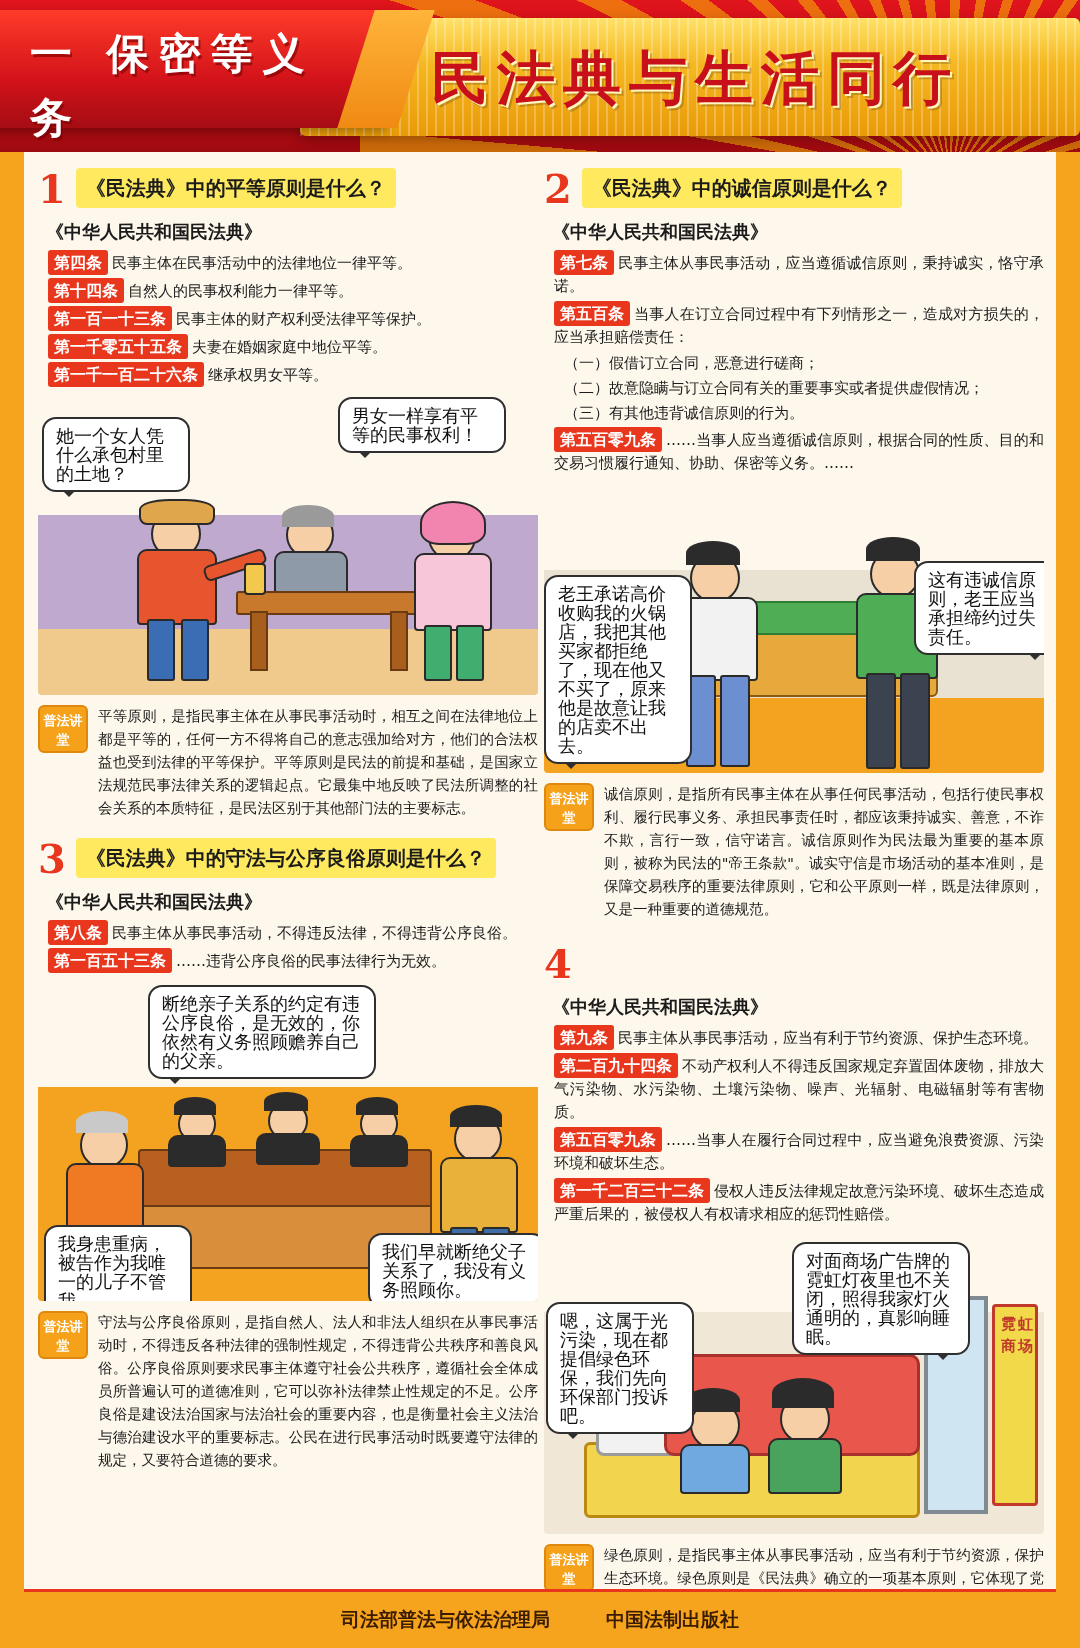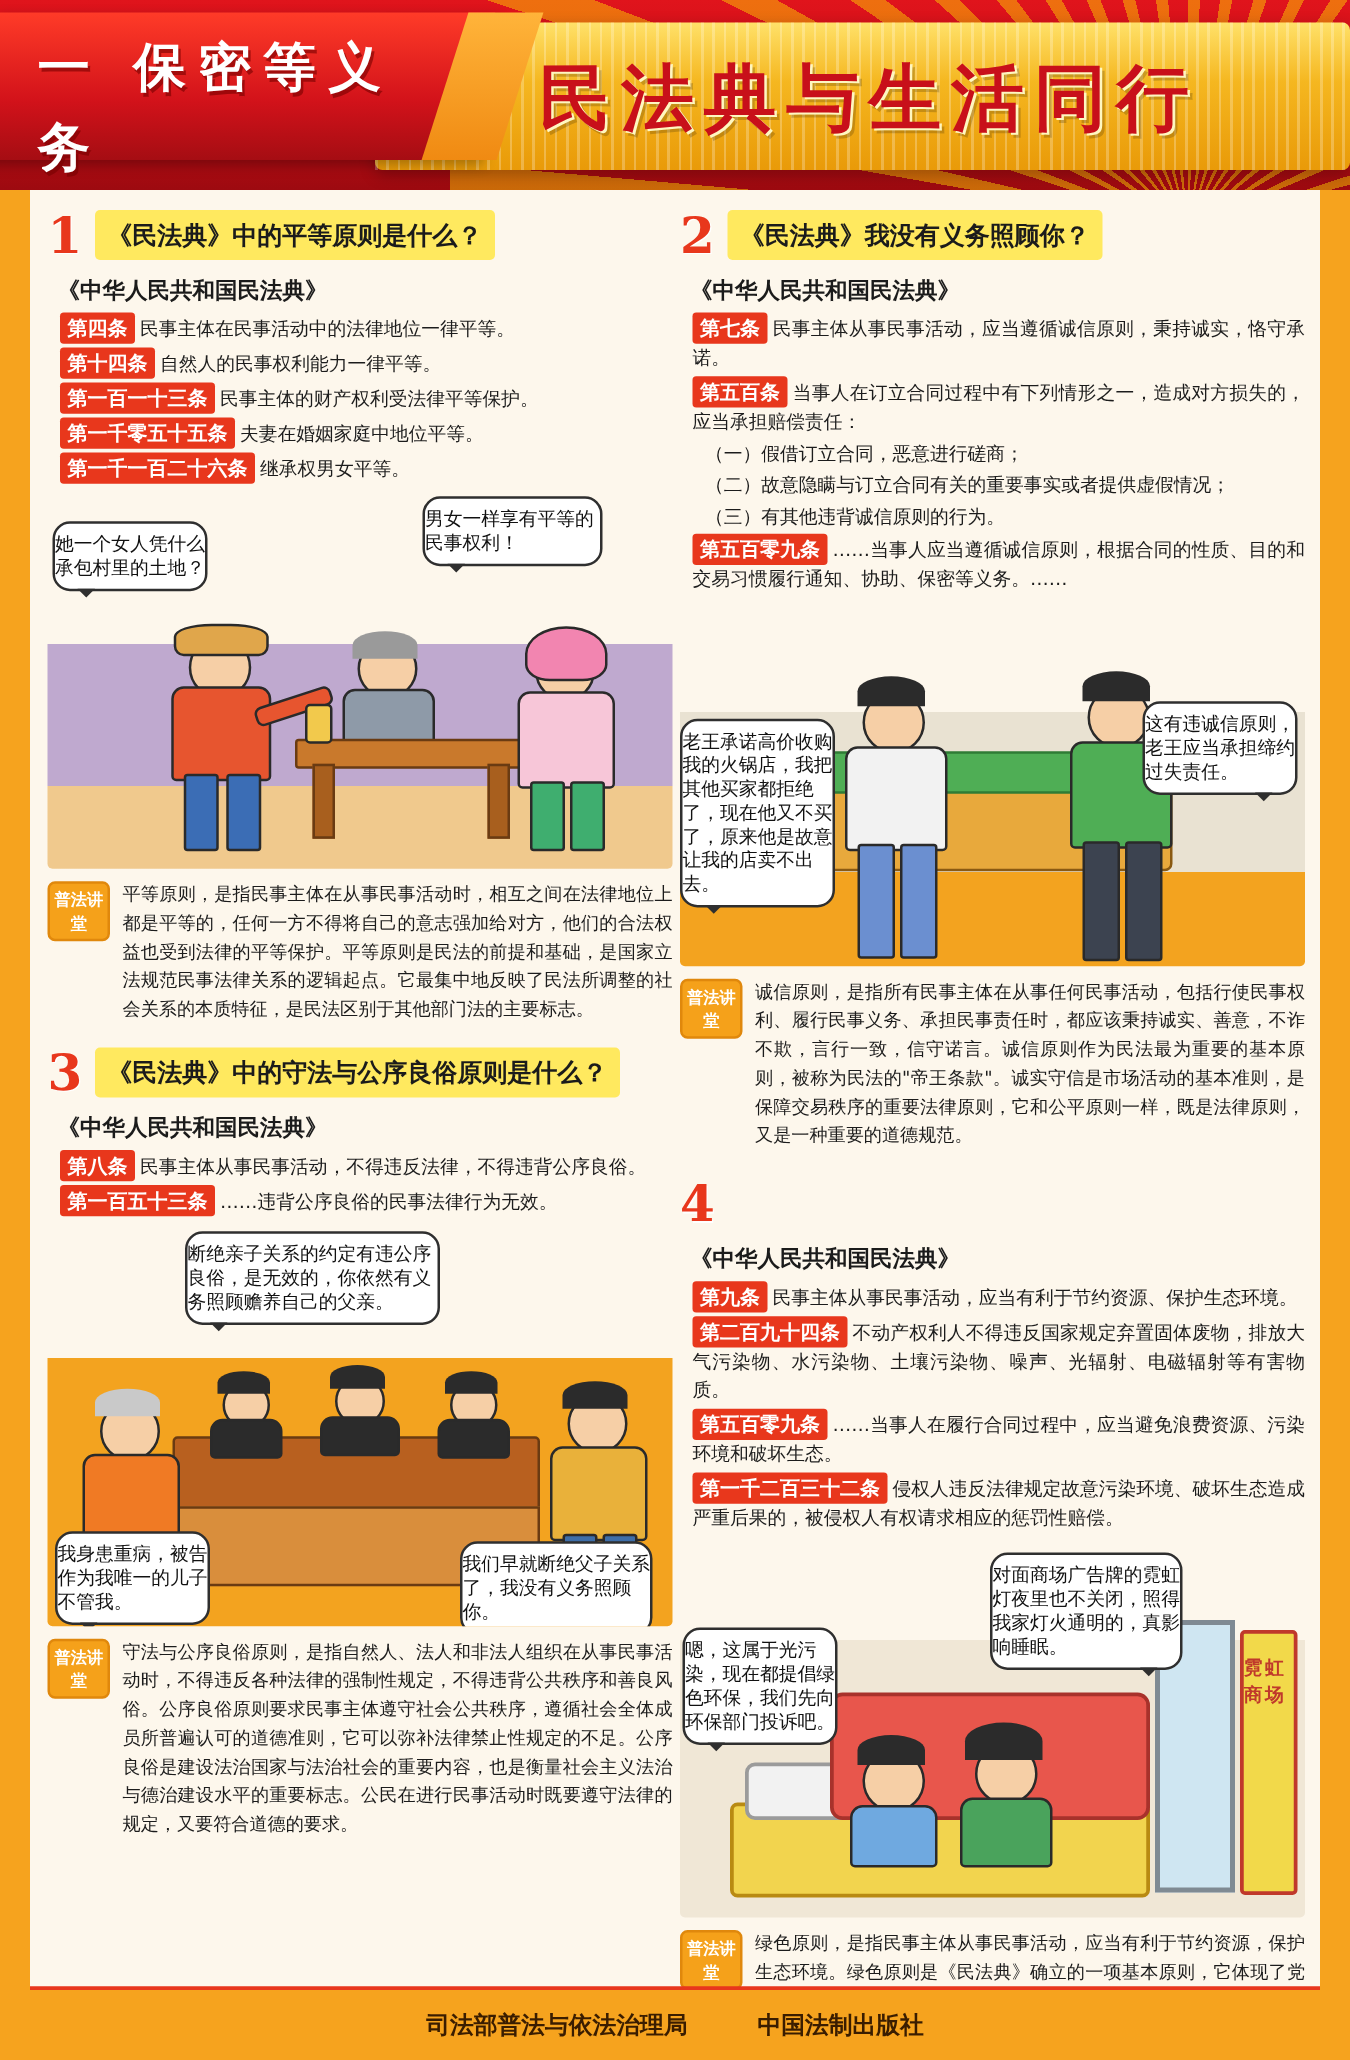--- a/index.html
+++ b/index.html
@@ -89,21 +89,21 @@
     display:inline-block;background:#e8371c;color:#fff;border-radius:3px;
     padding:1px 6px;font-size:16px;font-weight:bold;margin-right:4px;
     white-space:nowrap;
   }
   .plain{font-size:15px;line-height:23px;color:#1c1c1c;margin:2px 0 2px 10px;text-align:justify;}
 
   
   .scene{position:relative;margin-top:8px;border-radius:4px;overflow:hidden;}
   .bubble{
     position:absolute;background:#fff;border:2px solid #2f2f2f;border-radius:14px;
-    font-size:15px;line-height:19px;color:#111;padding:7px 0;z-index:6;
+    font-size:18px;line-height:19px;color:#111;padding:7px 12px;z-index:6;
   }
   .bubble:after{
     content:"";position:absolute;width:0;height:0;
   }
   .b-dl:after{left:18px;bottom:-14px;border:7px solid transparent;border-top-color:#2f2f2f;}
   .b-dr:after{right:18px;bottom:-14px;border:7px solid transparent;border-top-color:#2f2f2f;}
 
   
   .explain{position:relative;margin-top:10px;padding-left:60px;}
   .pufa{
@@ -258,21 +258,21 @@
         <p>守法与公序良俗原则，是指自然人、法人和非法人组织在从事民事活动时，不得违反各种法律的强制性规定，不得违背公共秩序和善良风俗。公序良俗原则要求民事主体遵守社会公共秩序，遵循社会全体成员所普遍认可的道德准则，它可以弥补法律禁止性规定的不足。公序良俗是建设法治国家与法治社会的重要内容，也是衡量社会主义法治与德治建设水平的重要标志。公民在进行民事活动时既要遵守法律的规定，又要符合道德的要求。</p>
       </div>
     </div>
   </div>
 
   <div class="col right">
 
     <div>
       <div class="qhead">
         <div class="qnum">2</div>
-        <div class="qtext">《民法典》我没有义务照顾你？</div>
+        <div class="qtext">《民法典》中的诚信原则是什么？</div>
       </div>
       <div class="lawsrc">《中华人民共和国民法典》</div>
       <div class="artlist">
         <div class="art"><span class="tag">第七条</span><span>民事主体从事民事活动，应当遵循诚信原则，秉持诚实，恪守承诺。</span></div>
         <div class="art"><span class="tag">第五百条</span><span>当事人在订立合同过程中有下列情形之一，造成对方损失的，应当承担赔偿责任：</span></div>
         <div class="plain">（一）假借订立合同，恶意进行磋商；</div>
         <div class="plain">（二）故意隐瞒与订立合同有关的重要事实或者提供虚假情况；</div>
         <div class="plain">（三）有其他违背诚信原则的行为。</div>
         <div class="art"><span class="tag">第五百零九条</span><span>……当事人应当遵循诚信原则，根据合同的性质、目的和交易习惯履行通知、协助、保密等义务。……</span></div>
       </div>
@@ -317,21 +317,21 @@
         <div class="art"><span class="tag">第九条</span><span>民事主体从事民事活动，应当有利于节约资源、保护生态环境。</span></div>
         <div class="art"><span class="tag">第二百九十四条</span><span>不动产权利人不得违反国家规定弃置固体废物，排放大气污染物、水污染物、土壤污染物、噪声、光辐射、电磁辐射等有害物质。</span></div>
         <div class="art"><span class="tag">第五百零九条</span><span>……当事人在履行合同过程中，应当避免浪费资源、污染环境和破坏生态。</span></div>
         <div class="art"><span class="tag">第一千二百三十二条</span><span>侵权人违反法律规定故意污染环境、破坏生态造成严重后果的，被侵权人有权请求相应的惩罚性赔偿。</span></div>
       </div>
 
       <div class="scene" style="height:300px;background:linear-gradient(180deg,#fdf7ec 0 26%,#f0e7d6 26% 100%);">
 
         <div style="position:absolute;right:56px;top:62px;width:56px;height:210px;background:#cfe6f2;border:4px solid #7f8a93;"></div>
 
-        <div style="position:absolute;right:6px;top:70px;width:40px;height:190px;background:#f2d94a;border:3px solid #c0392b;border-radius:4px;color:#c0392b;font-size:15px;font-weight:bold;line-height:22px;text-align:left;padding-top:16px;letter-spacing:2px;">霓虹商场</div>
+        <div style="position:absolute;right:6px;top:70px;width:40px;height:190px;background:#f2d94a;border:3px solid #c0392b;border-radius:4px;color:#c0392b;font-size:15px;font-weight:bold;line-height:22px;text-align:right;padding-top:6px;letter-spacing:2px;">霓虹商场</div>
 
         <div style="position:absolute;left:40px;top:208px;width:330px;height:70px;background:#f2d44e;border:3px solid #b98a12;border-radius:6px;"></div>
         <div style="position:absolute;left:52px;top:176px;width:110px;height:40px;background:#f2f2f2;border:3px solid #9b9b9b;border-radius:8px;"></div>
         <div style="position:absolute;left:120px;top:120px;width:250px;height:96px;background:#e8564c;border:3px solid #a8322b;border-radius:10px;"></div>
 
         <div class="fig" style="left:130px;top:150px;width:90px;height:110px;">
           <div class="head" style="left:16px;top:16px;width:46px;height:46px;"></div>
           <div class="hair" style="left:12px;top:4px;width:54px;height:24px;"></div>
           <div class="body" style="left:6px;top:60px;width:66px;height:46px;background:#6fa9e0;"></div>
         </div>

